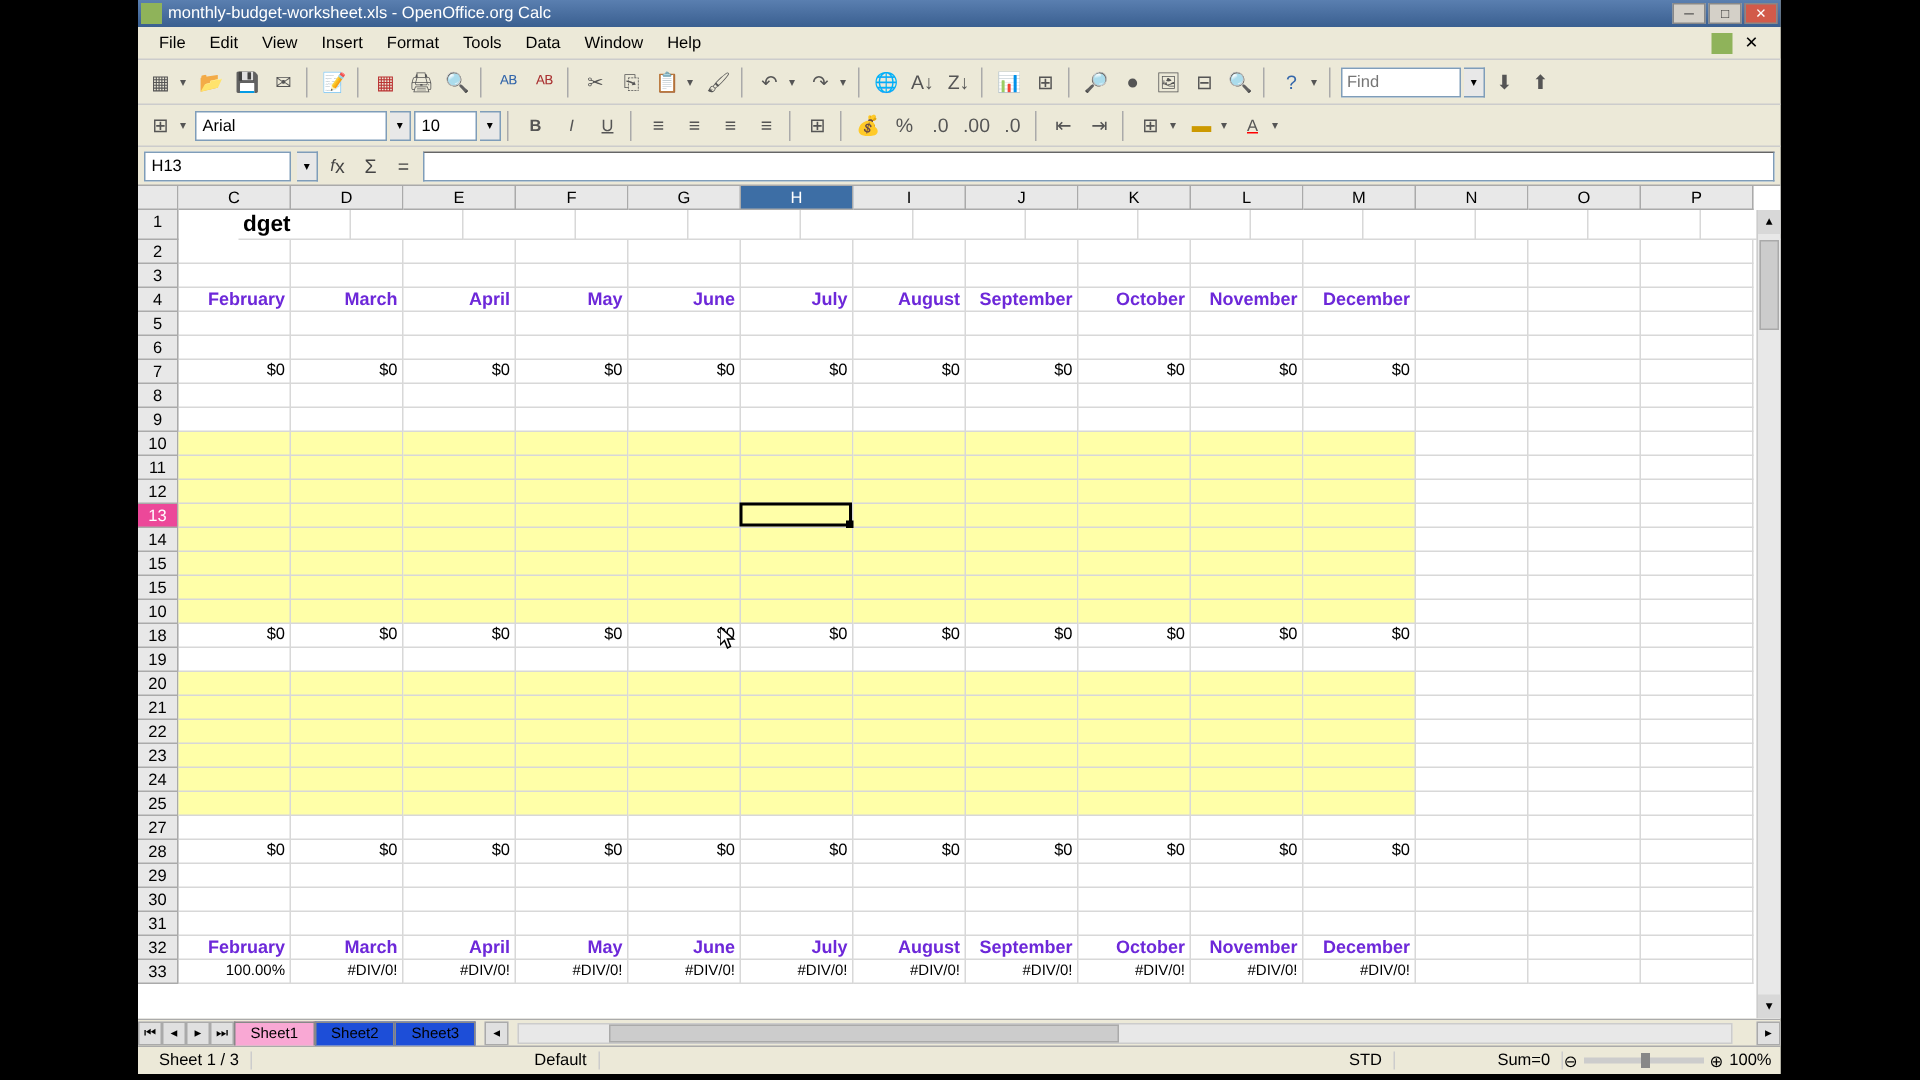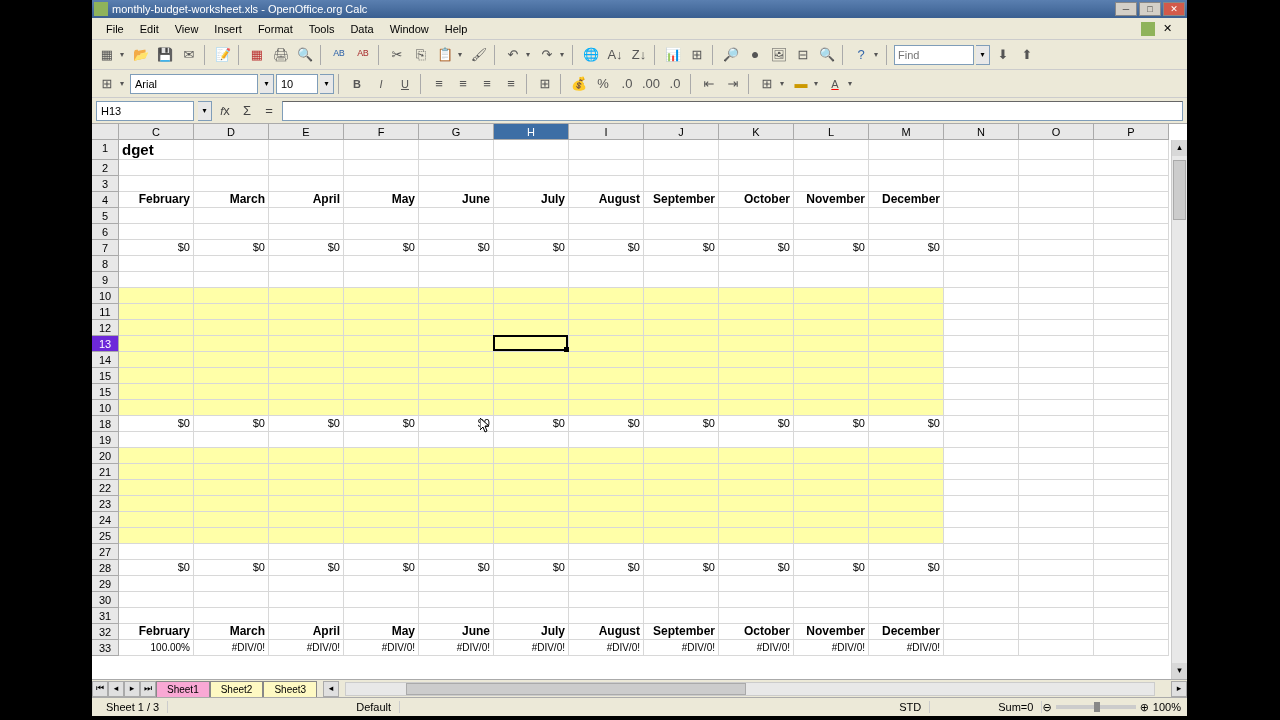--- a/index.html
+++ b/index.html
@@ -30,36 +30,36 @@
 .formula-input { flex: 1; height: 20px; border: 1px solid #7f9db9; background: #fff; border-top: 1px solid #666; }
 .grid-area { flex: 1; background: #fff; position: relative; overflow: hidden; }
 .colhdrs { display: flex; position: absolute; top: 0; left: 0; height: 16px; }
 .corner { width: 27px; height: 16px; background: #e8e8e8; border-right: 1px solid #aaa; border-bottom: 1px solid #aaa; }
 .colhdr { width: 75px; height: 16px; background: #e8e8e8; border-right: 1px solid #aaa; border-bottom: 1px solid #aaa; text-align: center; line-height: 16px; font-size: 11px; }
 .colhdr.sel { background: #3d6ea5; color: #fff; }
 .rows { position: absolute; top: 16px; left: 0; }
 .row { display: flex; height: 16px; }
 .row.tall { height: 20px; }
 .rowhdr { width: 27px; background: #e8e8e8; border-right: 1px solid #aaa; border-bottom: 1px solid #aaa; text-align: center; line-height: 16px; font-size: 11px; }
-.rowhdr.sel { background: #6d28d9; color: #fff; }
+.rowhdr.sel { background: #ec4899; color: #fff; }
 .cell { width: 75px; height: 100%; border-right: 1px solid #d8d8d8; border-bottom: 1px solid #d8d8d8; padding: 0 3px; text-align: right; line-height: 15px; font-size: 11px; overflow: hidden; white-space: nowrap; }
 .cell.yl { background: #ffffa8; }
-.cell.lt { text-align: left; }
-.cell.bold { font-weight: bold; color: #000000; font-size: 12px; }
+.cell.lt { text-align: left; margin-left: 40px; }
+.cell.bold { font-weight: bold; color: #6d28d9; font-size: 12px; }
 .cell.big { font-size: 15px; font-weight: bold; line-height: 19px; }
 .cell.err { font-size: 10px; }
 .active-cell { position: absolute; border: 2px solid #000; background: transparent; pointer-events: none; }
 .active-cell::after { content: ''; position: absolute; right: -3px; bottom: -3px; width: 5px; height: 5px; background: #000; }
 .vscroll { position: absolute; right: 0; top: 16px; bottom: 0; width: 16px; background: #e8e8e8; border-left: 1px solid #ccc; }
 .vscroll .thumb { position: absolute; left: 1px; right: 1px; top: 20px; height: 60px; background: #ccc; border: 1px solid #aaa; }
 .vscroll .arr { position: absolute; left: 0; right: 0; height: 16px; background: #d8d8d8; text-align: center; line-height: 14px; font-size: 9px; }
 .tabs-row { height: 18px; background: #ece9d8; display: flex; align-items: center; border-top: 1px solid #aaa; }
 .tabnav { width: 16px; height: 16px; background: #e0e0e0; border: 1px solid #aaa; text-align: center; line-height: 13px; font-size: 9px; }
 .tab { padding: 1px 10px; background: #f9a8d4; border: 1px solid #888; border-bottom: none; font-size: 10px; line-height: 13px; position: relative; }
-.tab.inactive { background: #fef9c3; }
+.tab.inactive { background: #1d4ed8; }
 .hscroll-track { flex: 1; height: 14px; background: #e8e8e8; margin: 0 16px 0 6px; position: relative; border: 1px solid #ccc; }
 .hscroll-thumb { position: absolute; left: 60px; width: 340px; top: 0; bottom: 0; background: #ccc; border: 1px solid #aaa; }
 .status { height: 19px; background: #ece9d8; border-top: 1px solid #aaa; display: flex; align-items: center; padding: 0 6px; font-size: 11px; }
 .status .seg { padding: 0 8px; border-right: 1px solid #ccc; text-align: center; }
 .status .flex { flex: 1; }
 .zoom { display: flex; align-items: center; gap: 4px; }
 .zslider { width: 80px; height: 4px; background: #ccc; position: relative; }
 .zslider .zk { position: absolute; left: 38px; top: -3px; width: 6px; height: 10px; background: #888; }
 .cursor { position: absolute; width: 12px; height: 16px; pointer-events: none; z-index: 100; }
 </style>

